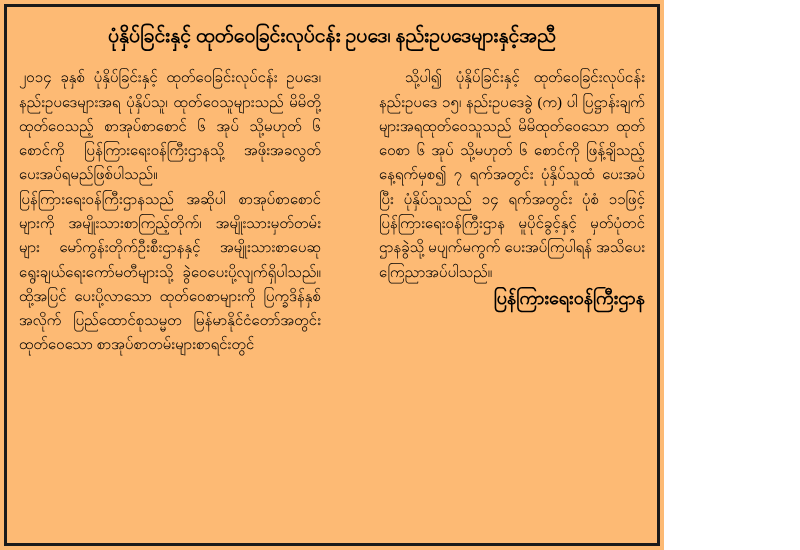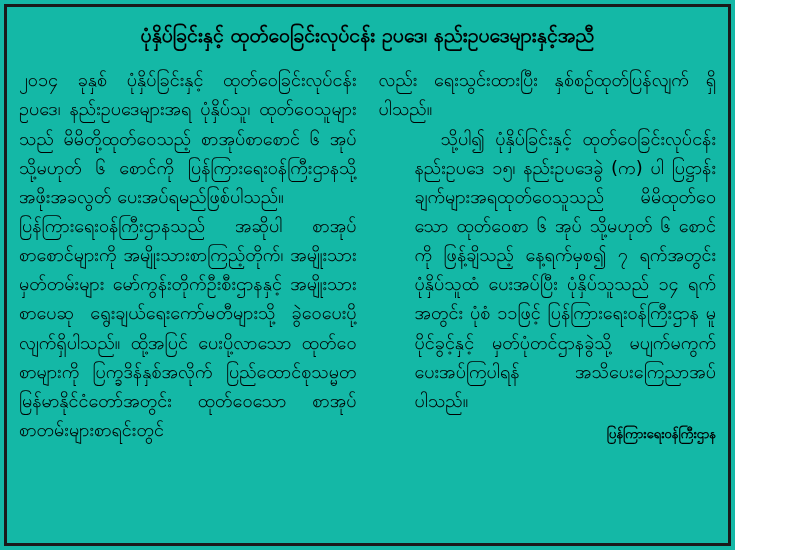--- a/index.html
+++ b/index.html
@@ -5,25 +5,26 @@
   html, body {
     margin: 0;
     padding: 0;
     background: #ffffff;
   }
   body {
     font-family: "DejaVu Sans", "Liberation Sans", sans-serif;
   }
   .page {
     position: relative;
-    width: 735px;
+    width: 664px;
     height: 550px;
-    background: #14b8a6;
+    background: #fdba74;
     box-sizing: border-box;
     overflow: hidden;
+    font-family: Liberation Serif, serif;
   }
   .frame {
     position: absolute;
     left: 4px;
     top: 4px;
     right: 4px;
     bottom: 4px;
     border: 3px solid #1a1a1a;
     box-sizing: border-box;
   }
@@ -57,36 +58,36 @@
     flex-direction: row;
     margin-top: 14px;
     gap: 22px;
   }
   .col {
     flex: 1 1 0;
     min-width: 0;
   }
   p.body-par {
     margin: 0 0 0 0;
-    font-size: 18px;
+    font-size: 15px;
     line-height: 1.62;
     color: #000000;
     text-align: justify;
     text-justify: inter-word;
     word-spacing: 0px;
     hyphens: none;
   }
   p.body-par.indent {
     text-indent: 26px;
     margin-left: 36px;
   }
   .signature {
-    margin-top: 8px;
+    margin-top: 0;
     text-align: right;
-    font-size: 13px;
+    font-size: 18px;
     line-height: 1.62;
     color: #000000;
     font-weight: bold;
   }
 </style>
 </head>
 <body>
 
 <div class="page">
   <div class="frame">
@@ -97,21 +98,20 @@
       </div>
 
       <div class="columns">
 
         <div class="col">
           <p class="body-par">၂၀၁၄ ခုနှစ် ပုံနှိပ်ခြင်းနှင့် ထုတ်ဝေခြင်းလုပ်ငန်း ဥပဒေ၊ နည်းဥပဒေများအရ ပုံနှိပ်သူ၊ ထုတ်ဝေသူများသည် မိမိတို့ထုတ်ဝေသည့် စာအုပ်စာစောင် ၆ အုပ် သို့မဟုတ် ၆ စောင်ကို ပြန်ကြားရေးဝန်ကြီးဌာနသို့ အဖိုးအခလွတ် ပေးအပ်ရမည်ဖြစ်ပါသည်။</p>
           <p class="body-par">ပြန်ကြားရေးဝန်ကြီးဌာနသည် အဆိုပါ စာအုပ်စာစောင်များကို အမျိုးသားစာကြည့်တိုက်၊ အမျိုးသားမှတ်တမ်းများ မော်ကွန်းတိုက်ဦးစီးဌာနနှင့် အမျိုးသားစာပေဆု ရွေးချယ်ရေးကော်မတီများသို့ ခွဲဝေပေးပို့လျက်ရှိပါသည်။ ထို့အပြင် ပေးပို့လာသော ထုတ်ဝေစာများကို ပြက္ခဒိန်နှစ်အလိုက် ပြည်ထောင်စုသမ္မတ မြန်မာနိုင်ငံတော်အတွင်း ထုတ်ဝေသော စာအုပ်စာတမ်းများစာရင်းတွင်</p>
         </div>
 
         <div class="col">
-          <p class="body-par">လည်း ရေးသွင်းထားပြီး နှစ်စဉ်ထုတ်ပြန်လျက် ရှိပါသည်။</p>
           <p class="body-par indent">သို့ပါ၍ ပုံနှိပ်ခြင်းနှင့် ထုတ်ဝေခြင်းလုပ်ငန်း နည်းဥပဒေ ၁၅၊ နည်းဥပဒေခွဲ (က) ပါ ပြဋ္ဌာန်းချက်များအရထုတ်ဝေသူသည် မိမိထုတ်ဝေသော ထုတ်ဝေစာ ၆ အုပ် သို့မဟုတ် ၆ စောင်ကို ဖြန့်ချိသည့် နေ့ရက်မှစ၍ ၇ ရက်အတွင်း ပုံနှိပ်သူထံ ပေးအပ်ပြီး ပုံနှိပ်သူသည် ၁၄ ရက်အတွင်း ပုံစံ ၁၁ဖြင့် ပြန်ကြားရေးဝန်ကြီးဌာန မူပိုင်ခွင့်နှင့် မှတ်ပုံတင်ဌာနခွဲသို့ မပျက်မကွက် ပေးအပ်ကြပါရန် အသိပေးကြေညာအပ်ပါသည်။</p>
           <div class="signature">ပြန်ကြားရေးဝန်ကြီးဌာန</div>
         </div>
 
       </div>
     </div>
   </div>
 </div>
 
 </body></html>

